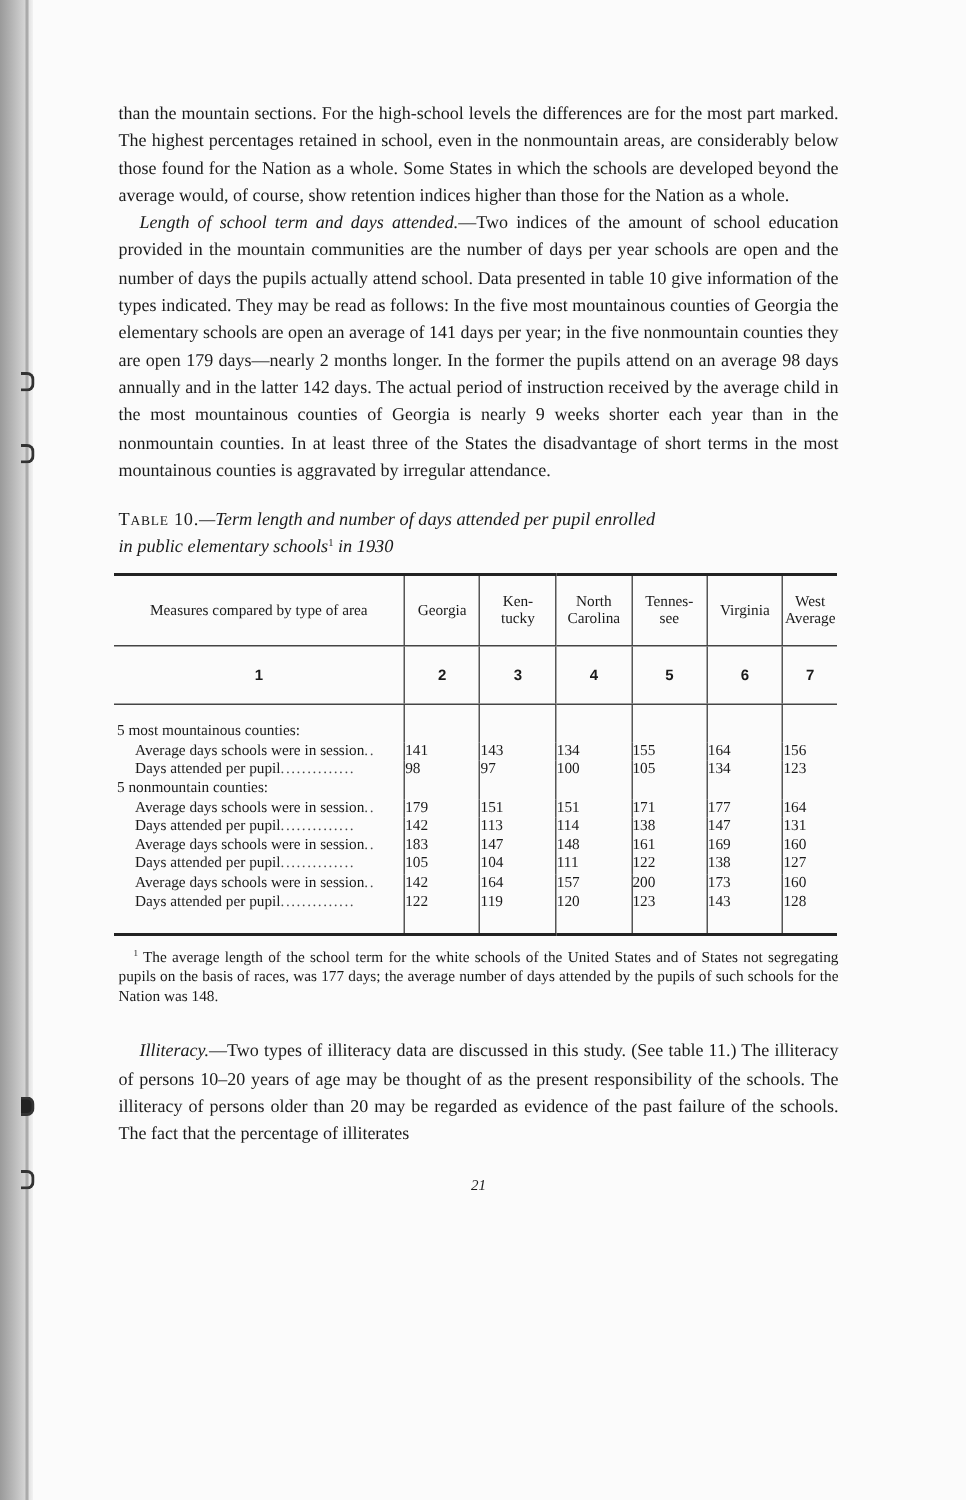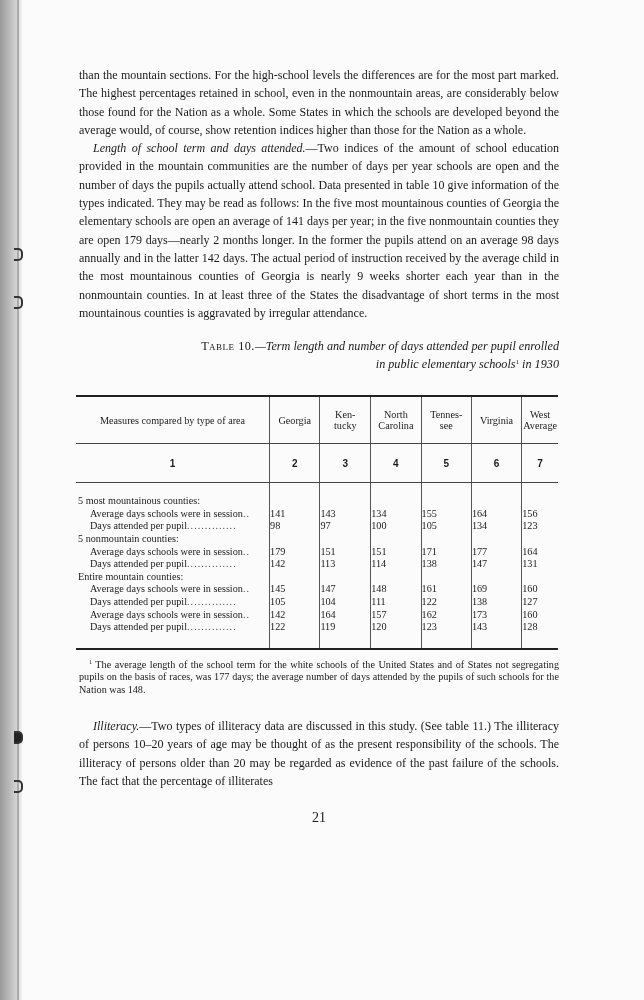--- a/index.html
+++ b/index.html
@@ -18,48 +18,48 @@
   .page {
     position: absolute; left: 79px; top: 66px; width: 480px;
   }
   p.body {
     margin: 0; font-size: 12px; line-height: 18.3px; text-align: justify;
     text-align-last: left;
   }
   p.body.indent { text-indent: 14px; }
   em.runin { font-style: italic; }
   .caption {
-    text-align: right; font-size: 12.2px; line-height: 16px; margin-top: 16px;
+    text-align: left; font-size: 12.2px; line-height: 16px; margin-top: 16px;
   }
   .caption .sc { font-variant: small-caps; letter-spacing: .5px; }
   .caption em { font-style: italic; }
   sup { font-size: 7px; vertical-align: 4px; }
   table.t {
-    border-collapse: collapse; width: 482px; margin-top: 23px; margin-left: -3px;
+    border-collapse: collapse; width: 482px; margin-top: 10px; margin-left: -3px;
     font-size: 10.2px;
   }
   table.t th { font-weight: normal; text-align: center; vertical-align: middle; line-height: 11px; }
   table.t th.measure { width: 192px; height: 44px; }
   table.t th.state { height: 44px; }
   table.t tr.head th { border-top: 2.5px solid #222; border-bottom: 1.5px solid #444; }
   table.t tr.num th { height: 36px; font-weight: bold; font-size: 10px; border-bottom: 1.5px solid #444; font-family: "Liberation Sans", sans-serif; }
   table.t th + th, table.t td + td { border-left: 1px solid #555; }
   table.t td { padding: 0; line-height: 12.6px; height: 12.6px; }
   table.t td.label { padding-left: 2px; white-space: nowrap; overflow: hidden; }
   table.t td.label.sub { padding-left: 14px; }
   table.t td.val { text-align: left; padding-right: 4px; }
   table.t tr.spacer td { height: 12px; }
   table.t tr.last td { border-bottom: 2.5px solid #222; height: 14px; vertical-align: top; }
   .dots { letter-spacing: 1px; color: #444; }
   .footnote {
     font-size: 10.2px; line-height: 12.8px; margin-top: 6px; text-align: justify; text-indent: 10px;
   }
   .footnote sup { font-size: 6px; }
   .spacer20 { height: 20px; }
-  .pagenum { text-align: center; font-size: 14px; margin-top: 20px; }
+  .pagenum { text-align: center; font-size: 10px; margin-top: 20px; font-style: italic; }
 </style>
 </head>
 <body>
 
 <div class="gutter">
   <div class="gutter-line"></div>
 </div>
 <div class="punch" style="top:248px"></div>
 <div class="punch" style="top:296px"></div>
 <div class="punch" style="top:731px; background:#222;"></div>
@@ -160,31 +160,22 @@
       <td class="label sub"><span>Days attended per pupil</span><span class="dots">..............</span></td>
       <td class="val">142</td>
       <td class="val">113</td>
       <td class="val">114</td>
       <td class="val">138</td>
       <td class="val">147</td>
       <td class="val">131</td>
     </tr>
 
     <tr>
-      <td class="label">Entire mountain counties:</td>
-          <td></td>
-          <td></td>
-          <td></td>
-          <td></td>
-          <td></td>
-          <td></td>
-    </tr>
-    <tr>
-      <td class="label sub"><span>Average days schools were in session</span><span class="dots">..</span></td>
-      <td class="val">145</td>
+      <td class="label sub"><span>Average days schools were in session</span><span class="dots">..</span></td>
+      <td class="val">183</td>
       <td class="val">147</td>
       <td class="val">148</td>
       <td class="val">161</td>
       <td class="val">169</td>
       <td class="val">160</td>
     </tr>
     <tr>
       <td class="label sub"><span>Days attended per pupil</span><span class="dots">..............</span></td>
       <td class="val">105</td>
       <td class="val">104</td>
@@ -192,21 +183,21 @@
       <td class="val">122</td>
       <td class="val">138</td>
       <td class="val">127</td>
     </tr>
 
     <tr>
       <td class="label sub"><span>Average days schools were in session</span><span class="dots">..</span></td>
       <td class="val">142</td>
       <td class="val">164</td>
       <td class="val">157</td>
-      <td class="val">162</td>
+      <td class="val">200</td>
       <td class="val">173</td>
       <td class="val">160</td>
     </tr>
     <tr>
       <td class="label sub"><span>Days attended per pupil</span><span class="dots">..............</span></td>
       <td class="val">122</td>
       <td class="val">119</td>
       <td class="val">120</td>
       <td class="val">123</td>
       <td class="val">143</td>

